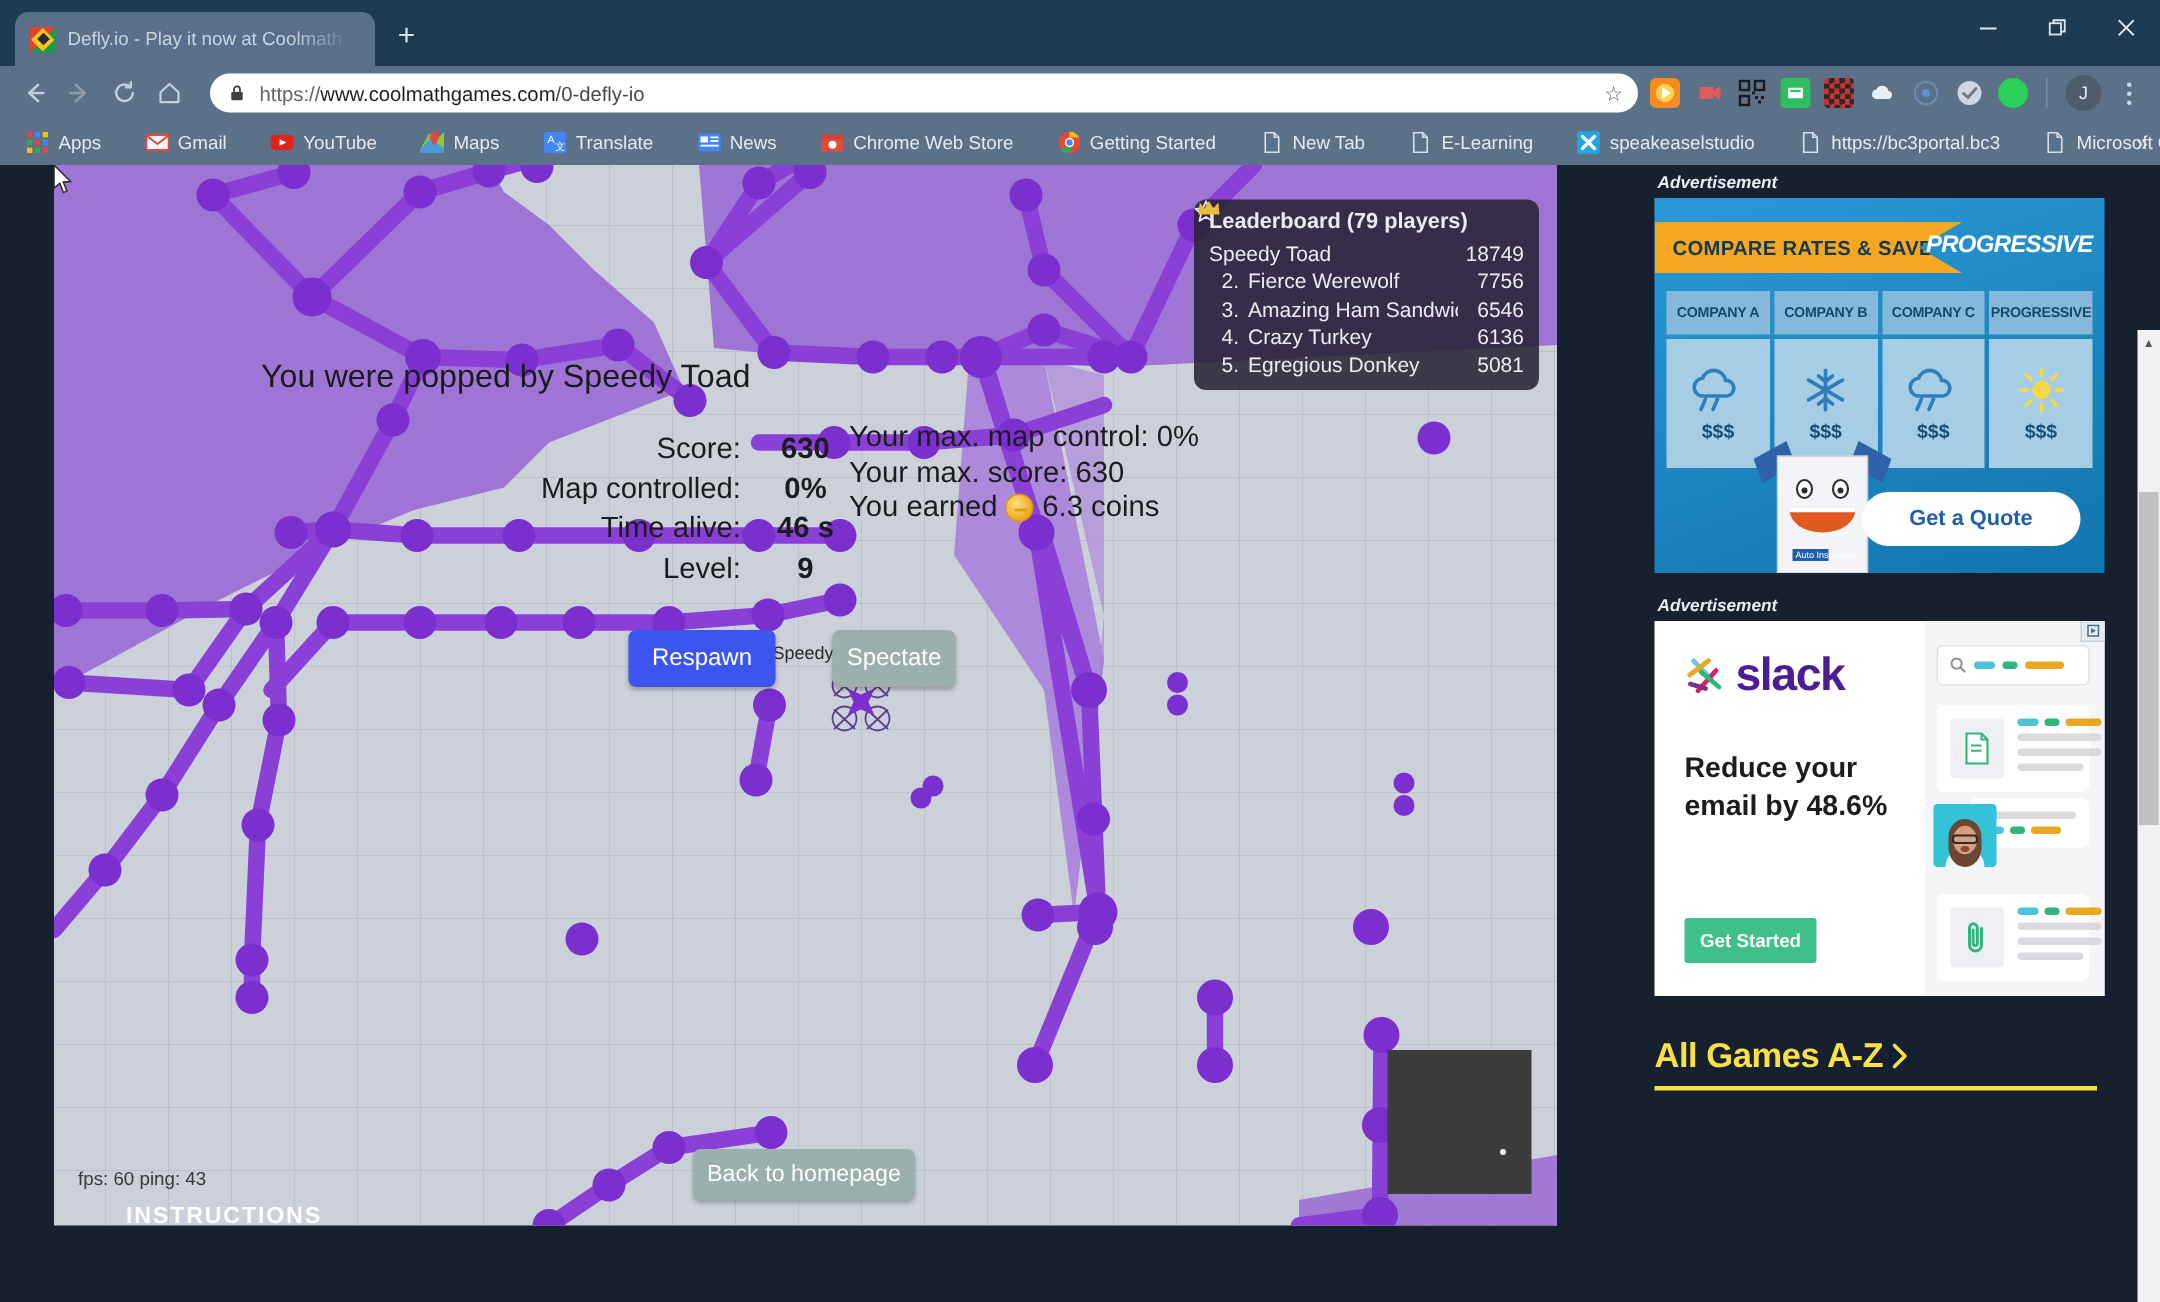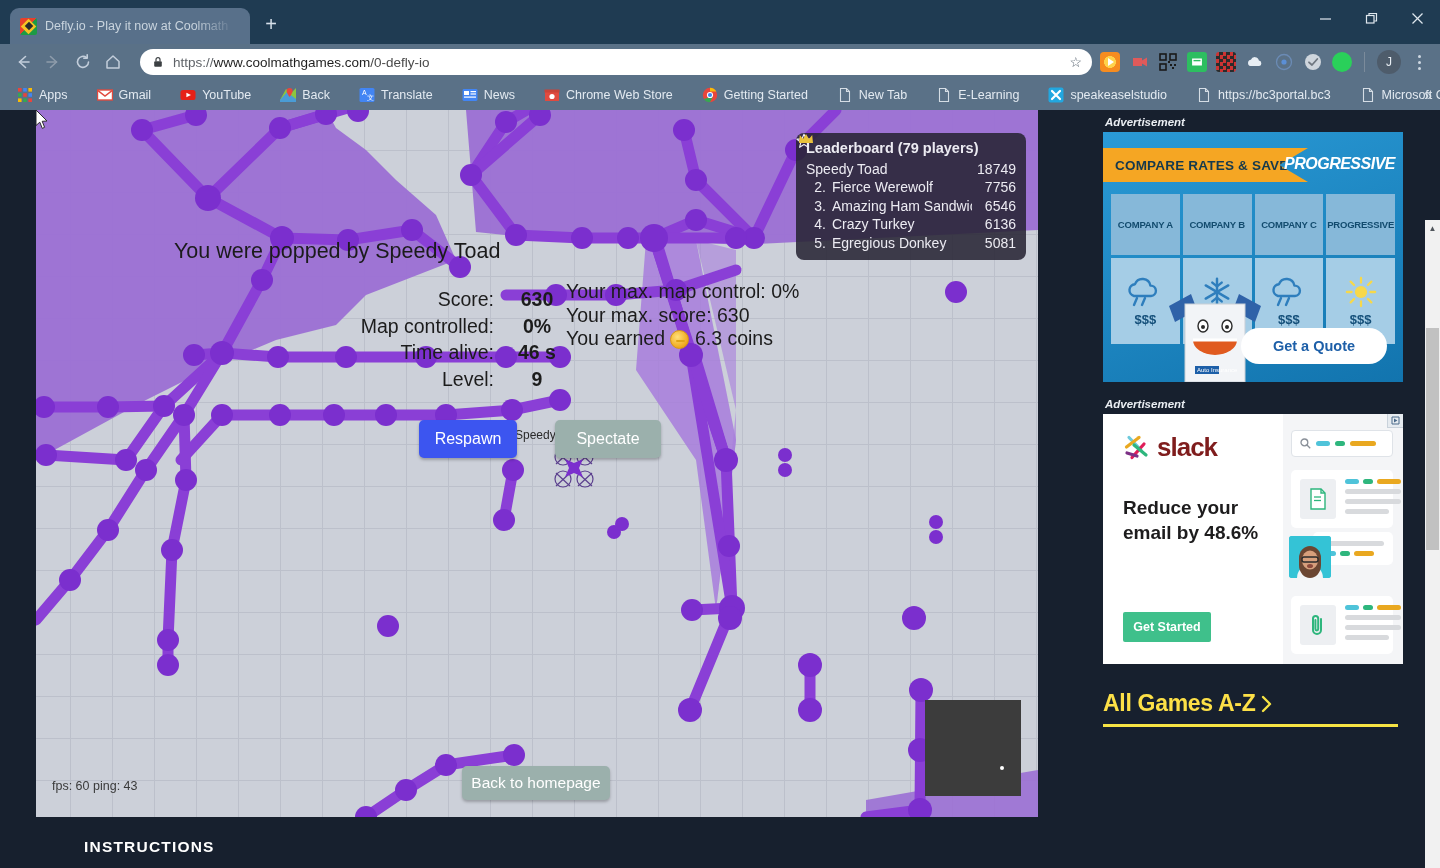--- a/index.html
+++ b/index.html
@@ -133,21 +133,21 @@
                  background:#e0a315; border-radius:2px; }
 
   
   .btn-respawn {
     position:absolute; left:383px; top:310px; width:98px; height:38px;
     background:#3c55f0; color:#fff; border:none; border-radius:5px;
     font-size:16px; font-family:Liberation Sans, sans-serif; cursor:pointer;
     box-shadow:0 2px 3px rgba(0,0,0,.25);
   }
   .btn-spectate {
-    position:absolute; left:519px; top:310px; width:106px; height:38px;
+    position:absolute; left:519px; top:310px; width:82px; height:38px;
     background:#9bb0ac; color:#fff; border:none; border-radius:5px;
     font-size:16px; font-family:inherit; cursor:pointer;
     box-shadow:0 2px 3px rgba(0,0,0,.25);
   }
   .btn-home {
     position:absolute; left:426px; top:656px; width:148px; height:34px;
     background:#9bb0ac; color:#fff; border:none; border-radius:5px;
     font-size:15.5px; font-family:inherit; cursor:pointer;
     box-shadow:0 2px 3px rgba(0,0,0,.25);
   }
@@ -177,36 +177,36 @@
     position:absolute; left:0; top:16px; width:205px; height:34px; background:#f5a623;
     clip-path:polygon(0 0, 100% 0, 86% 50%, 100% 100%, 0 100%);
     display:flex; align-items:center; padding-left:12px;
     color:#15394d; font-weight:bold; font-size:13.5px; letter-spacing:.2px;
   }
   .prog-logo { position:absolute; right:8px; top:23px; color:#fff; font-size:16px;
                font-weight:bold; font-style:italic; letter-spacing:-.5px; }
   .prog-grid { position:absolute; left:8px; top:62px; width:284px; display:flex; gap:3px; }
   .prog-col { flex:1; }
   .prog-ch { background:#86b8d9; color:#124b6e; font-size:9.5px; font-weight:bold;
-             text-align:center; padding:25px 0; letter-spacing:-.2px; }
+             text-align:center; padding:9px 0; letter-spacing:-.2px; }
   .prog-cb { background:#a5cde6; height:86px; margin-top:3px; display:flex;
              flex-direction:column; align-items:center; justify-content:center; gap:4px; }
   .prog-money { color:#15507a; font-weight:bold; font-size:13px; }
   .prog-quote {
     position:absolute; right:16px; bottom:18px; width:146px; height:36px; background:#fff;
     border-radius:18px; display:flex; align-items:center; justify-content:center;
     color:#1d5fa8; font-weight:bold; font-size:14.5px;
   }
   .flo { position:absolute; left:66px; bottom:0; width:92px; height:90px; }
 
   
   .slack-ad { width:300px; height:250px; background:#fff; position:relative;
               display:flex; cursor:pointer; }
   .slack-left { width:180px; padding:18px 0 0 20px; position:relative; }
-  .slack-wordmark { font-size:26px; font-weight:bold; color:#7f1d1d; letter-spacing:-1px;
+  .slack-wordmark { font-size:31px; font-weight:bold; color:#4c1d95; letter-spacing:-1px;
                     vertical-align:middle; }
   .slack-head { margin-top:32px; font-size:19px; font-weight:bold; color:#1d1c1d;
                 line-height:25px; }
   .slack-cta { position:absolute; left:20px; bottom:22px; width:88px; height:30px;
                background:#3fc08b; color:#fff; font-weight:bold; font-size:12.5px;
                display:flex; align-items:center; justify-content:center; border-radius:2px; }
   .slack-right { flex:1; background:#f4f5f7; position:relative; }
   .adchoice { position:absolute; right:0; top:0; width:16px; height:14px;
               background:#e6ebf0; border-left:1px solid #c9d2db; border-bottom:1px solid #c9d2db;
               display:flex; align-items:center; justify-content:center; }
@@ -221,21 +221,21 @@
   .lines { flex:1; display:flex; flex-direction:column; gap:5px; }
   .avatar-ad { position:absolute; left:6px; top:122px; width:42px; height:42px;
                background:#34c3d6; border-radius:3px; overflow:hidden; }
 
   .allgames { margin-top:26px; }
   .allgames-t { color:#fde047; font-size:23px; font-weight:bold; letter-spacing:-.3px;
                 display:flex; align-items:center; gap:5px; cursor:pointer; }
   .allgames-rule { width:295px; height:3px; background:#f6e344; margin-top:7px; }
 
   .instructions {
-    position:absolute; left:84px; top:728px; color:#fff; font-size:15.5px;
+    position:absolute; left:84px; top:692px; color:#fff; font-size:15.5px;
     font-weight:bold; letter-spacing:1.2px;
   }
 
   
   .pscroll { position:absolute; right:0; top:110px; width:15px; height:758px; background:#f1f1f1; }
   .pscroll .thumbv { position:absolute; left:1px; top:108px; width:13px; height:222px;
                      background:#c1c1c1; border-radius:0; }
   .pscroll .arr { position:absolute; left:0; width:15px; height:16px; display:flex;
                   align-items:center; justify-content:center; font-size:8px; color:#50555c; }
   .pscroll .arr.up { top:0; }
@@ -403,21 +403,21 @@
     </div>
 
     <div class="bm">
       <span class="bm-ico">
         <svg viewBox="0 0 16 16" width="16" height="16">
           <polygon points="0,13 6,2 11,6 16,1 16,14 0,15" fill="#8cc63f"></polygon>
           <path d="M0 13 L7 5 L16 12 L16 15 L0 15z" fill="#4a9cd6"></path>
           <path d="M9.6 1 a3 3 0 0 1 3 3 c0 2.2 -3 6 -3 6 s-3 -3.8 -3 -6 a3 3 0 0 1 3 -3z" fill="#e8453c"></path>
         </svg>
       </span>
-      <span>Back</span>
+      <span>Maps</span>
     </div>
 
     <div class="bm">
       <span class="bm-ico">
         <svg viewBox="0 0 16 16" width="16" height="16">
             <rect x="0.5" y="1" width="15" height="14" rx="1.6" fill="#4285f4"></rect>
             <text x="3" y="8" font-size="7" fill="#fff" font-family="Liberation Sans">A</text>
             <text x="8" y="13" font-size="7" fill="#fff" font-family="Liberation Sans">文</text>
           </svg>
       </span>

